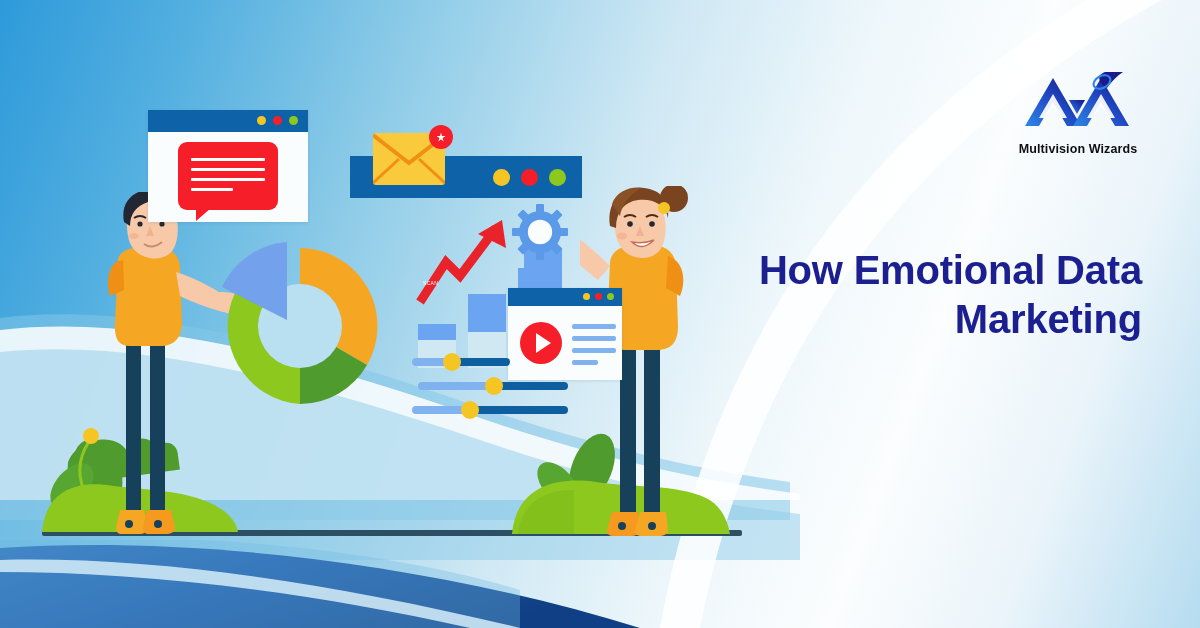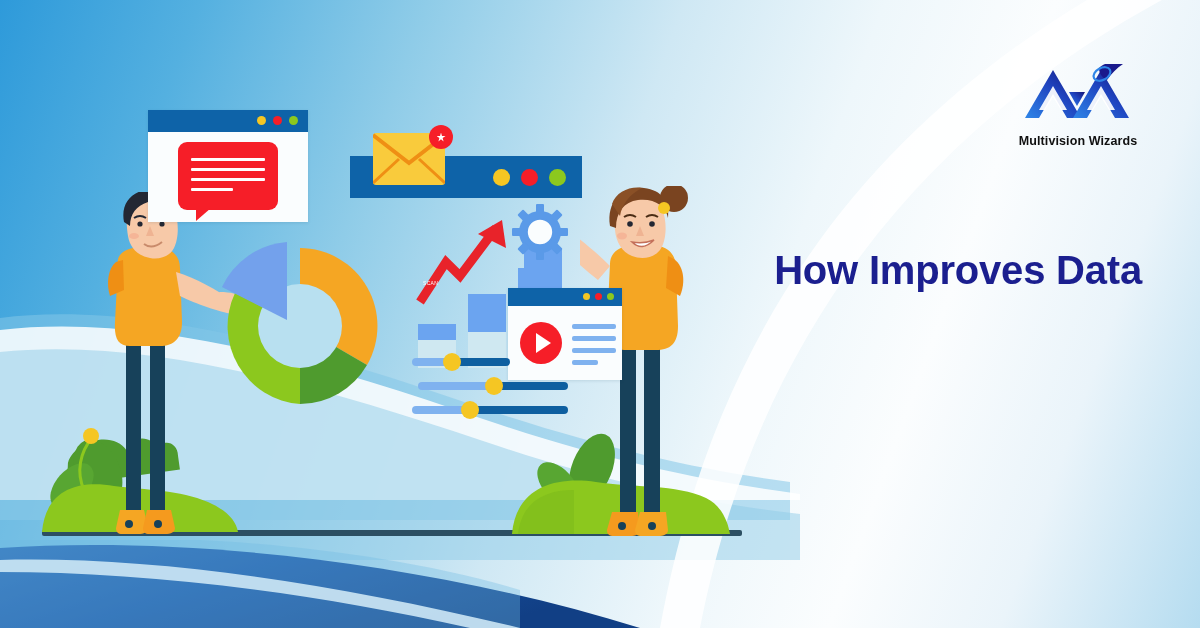--- a/index.html
+++ b/index.html
@@ -20,21 +20,21 @@
   .title-block{
     position:absolute;right:58px;top:246px;width:440px;
     text-align:right;
     color:#1b1f8f;
     font-size:40px;line-height:1.22;font-weight:bold;
     letter-spacing:-0.2px;
   }
   .title-line{display:block;white-space:nowrap;}
 
   
-  .logo-wrap{position:absolute;right:42px;top:64px;width:160px;text-align:center;}
+  .logo-wrap{position:absolute;right:42px;top:72px;width:160px;text-align:center;}
   .logo-name{
     margin-top:4px;font-size:12.5px;font-weight:bold;color:#101010;
     letter-spacing:0.1px;
   }
 
   
   .win1{left:148px;top:110px;width:160px;height:112px;
         box-shadow:0 1px 3px rgba(20,60,90,.13);}
   .win1 .bar{height:22px;background:#0e63a8;position:relative;}
   .win1 .body{height:90px;background:#fafdfe;}
@@ -357,16 +357,17 @@
 
       <path d="M46,28 L62,28 L54,42 Z" fill="url(#logoGrad)"></path>
 
       <path d="M76,4 C82,-2 94,-4 100,0 C94,4 88,10 84,16 C80,14 76,10 76,4 Z" fill="#1a1a8c"></path>
       <ellipse cx="79" cy="10" rx="9" ry="6" transform="rotate(-28 79 10)" fill="none" stroke="#2f86e8" stroke-width="2.2"></ellipse>
     </svg>
     <div class="logo-name">Multivision Wizards</div>
   </div>
 
   <div class="title-block">
-    <span class="title-line">How Improves Data</span>
+    <span class="title-line">How Emotional Data</span>
+    <span class="title-line">Marketing</span>
   </div>
 
 </div>
 
 </body></html>

